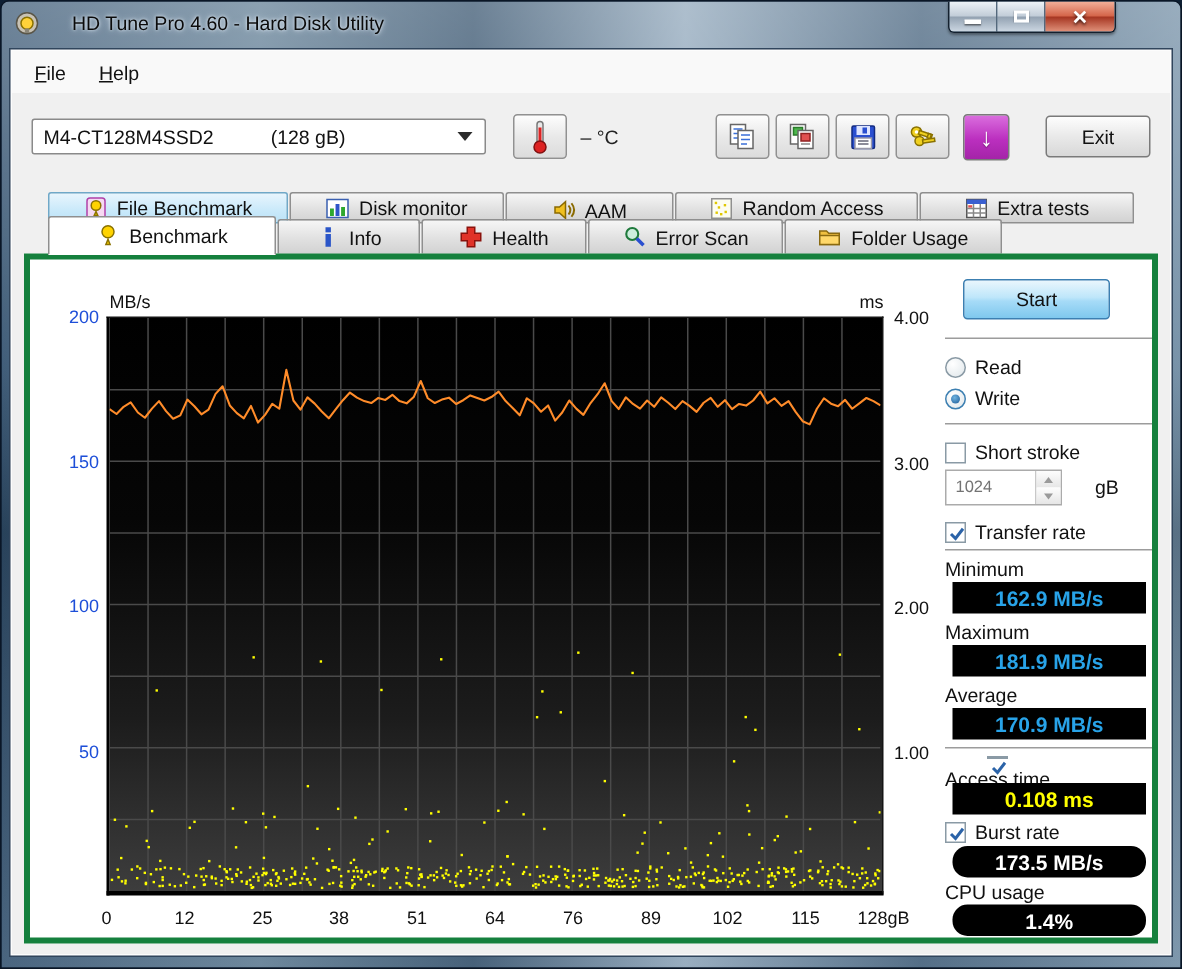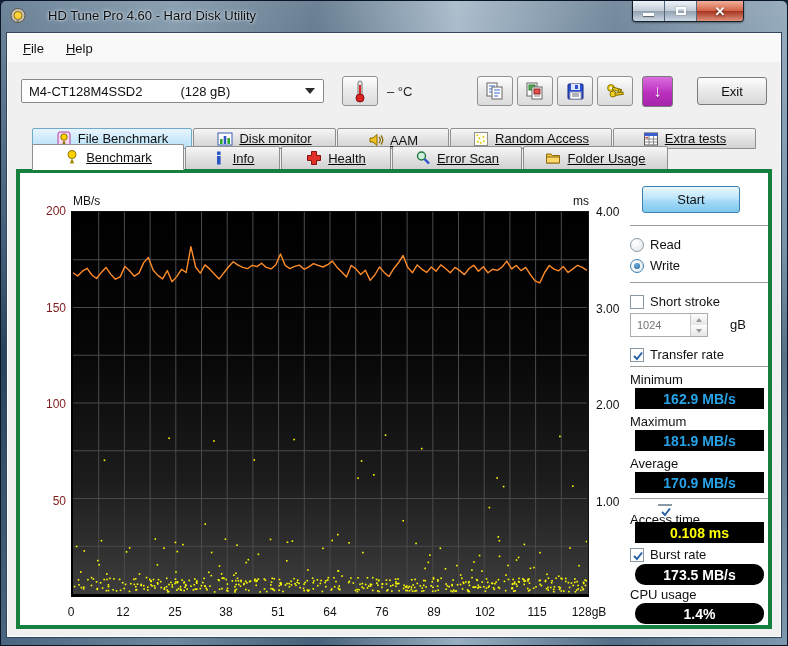--- a/index.html
+++ b/index.html
@@ -48,41 +48,41 @@
   .temp-text { position:absolute; left:379px; top:22px; font-size:13px; color:#222; }
   .update-btn { position:absolute; left:634px; top:14px; width:31px; height:31px; border:1px solid #7a7a7a; border-radius:3px;
     background:linear-gradient(180deg,#da6ede,#bb2fbf 55%,#a424a8); display:flex; align-items:center; justify-content:center;
     color:#fff; font-size:17px; font-weight:bold; text-shadow:0 1px 1px rgba(0,0,0,.4); }
   .exit-btn { position:absolute; left:689px; top:15px; width:70px; height:28px;
     background:linear-gradient(180deg,#fdfdfd,#e9e9e9 50%,#d8d8d8); border:1px solid #7a7a7a; border-radius:3px;
     font-size:13px; color:#111; display:flex; align-items:center; justify-content:center; }
 
   
   .tabs-zone { position:absolute; left:1px; right:1px; top:91px; height:46px; background:#f0f0f0; }
-  .tab-row { position:absolute; left:24px; display:flex;text-decoration:underline; }
+  .tab-row { position:absolute; left:24px; display:flex; }
   .tab-row.r1 { top:4px; height:21px; }
   .tab-row.r2 { top:22px; height:24px; }
   .tab { display:flex; align-items:center; justify-content:center; gap:6px; font-size:13px; color:#111;
     background:linear-gradient(180deg,#f6f6f6,#dfdfdf 60%,#d2d2d2); border:1px solid #8f8f8f; border-radius:2px 2px 0 0; margin-right:1px; }
   .tab.hot { background:linear-gradient(180deg,#e8f5fd,#c9e9fa 60%,#bce2f7); border-color:#6fa8c8; }
   .tab.active { background:#fff; border-bottom:1px solid #fff; height:26px; margin-top:-2px; z-index:3; }
   .tab .ticon { width:16px; height:16px; flex:0 0 auto; }
 
   
   .tab-panel { position:absolute; left:9px; right:9px; top:136px; bottom:8px; background:#fff; border:4px solid #15803d; }
 
   
   .axis-unit { position:absolute; top:21px; font-size:12px; color:#111; }
   .unit-left { left:53px; }
   .unit-right { left:529px; width:40px; text-align:right; }
   .plot { position:absolute; left:51px; top:38px; width:518px; height:386px;
     background:linear-gradient(180deg,#000 0%,#060606 35%,#1c1c1c 70%,#3d3d3d 100%);
     border-top:1px solid #151515; border-right:1px solid #151515; border-left:2px solid #000; border-bottom:3px solid #000; }
   .plot svg { position:absolute; inset:0; }
-  .ytick { position:absolute; width:46px; text-align:right; font-size:12px; color:#7f1d1d; left:0; }
+  .ytick { position:absolute; width:46px; text-align:right; font-size:12px; color:#1d4ed8; left:0; }
   .ytick2 { position:absolute; font-size:12px; color:#111; left:576px; }
   .xtick { position:absolute; font-size:12px; color:#111; transform:translateX(-50%); top:432px; }
 
   
   .side { position:absolute; left:608px; top:0; width:152px; height:100%; font-size:13px; color:#111; }
   .start-btn { position:absolute; left:14px; top:13px; width:98px; height:27px; border:1px solid #3c7fb1; border-radius:3px;
     background:linear-gradient(180deg,#eaf6fd,#bee6fa 45%,#a6dbf7 55%,#7fc8ee); display:flex; align-items:center; justify-content:center; font-size:13px; }
   .sep { position:absolute; left:2px; width:138px; height:1px; background:#9c9c9c; }
   .choice-row { position:absolute; left:2px; height:17px; display:flex; align-items:center; gap:6px; }
   .radio { width:14px; height:14px; border-radius:50%; border:1px solid #8a9aa5; background:radial-gradient(circle at 35% 30%,#fff,#dfe6ea); position:relative; }

